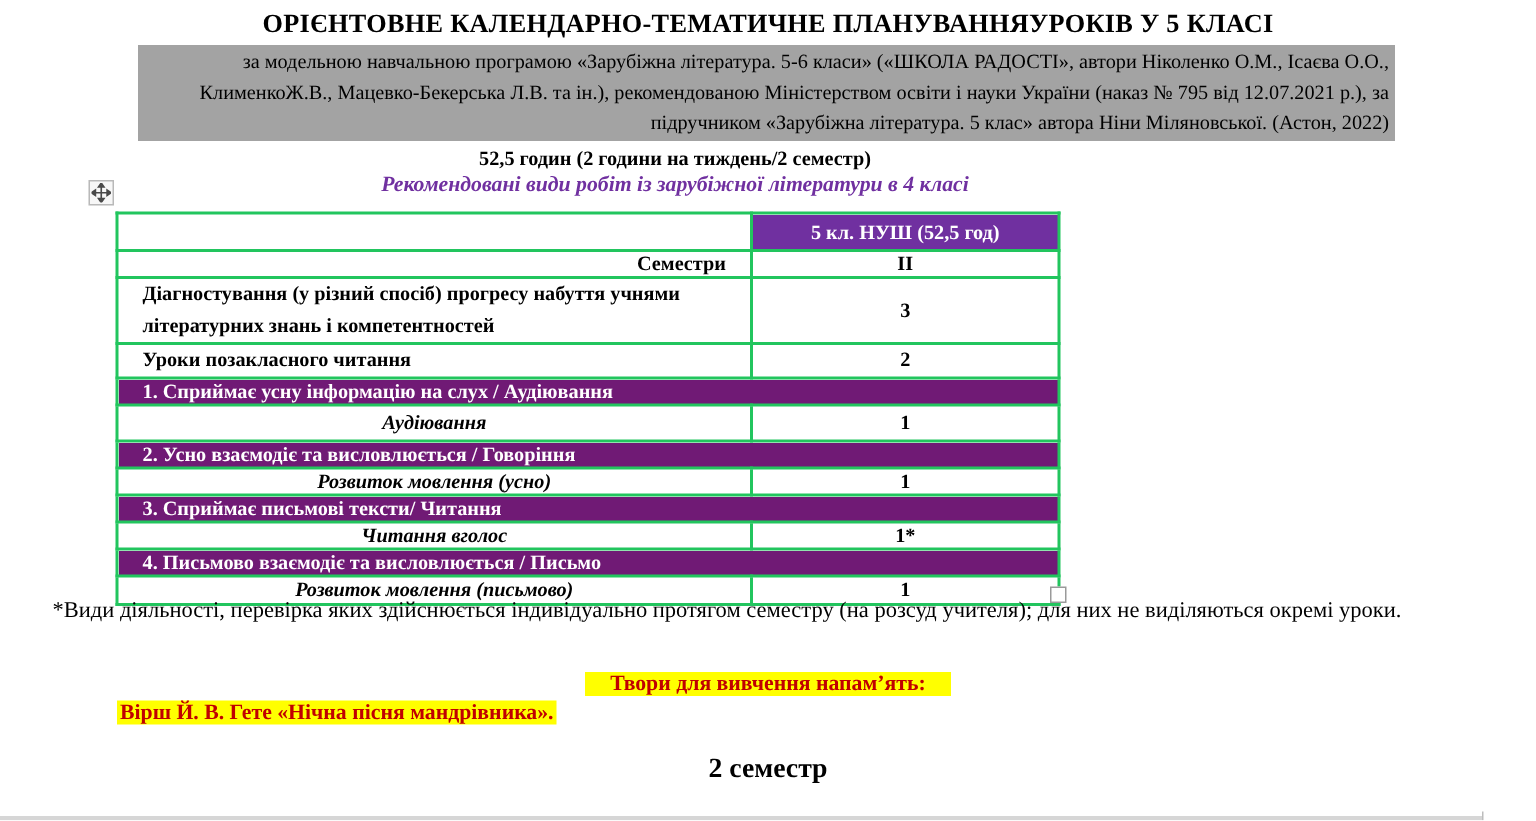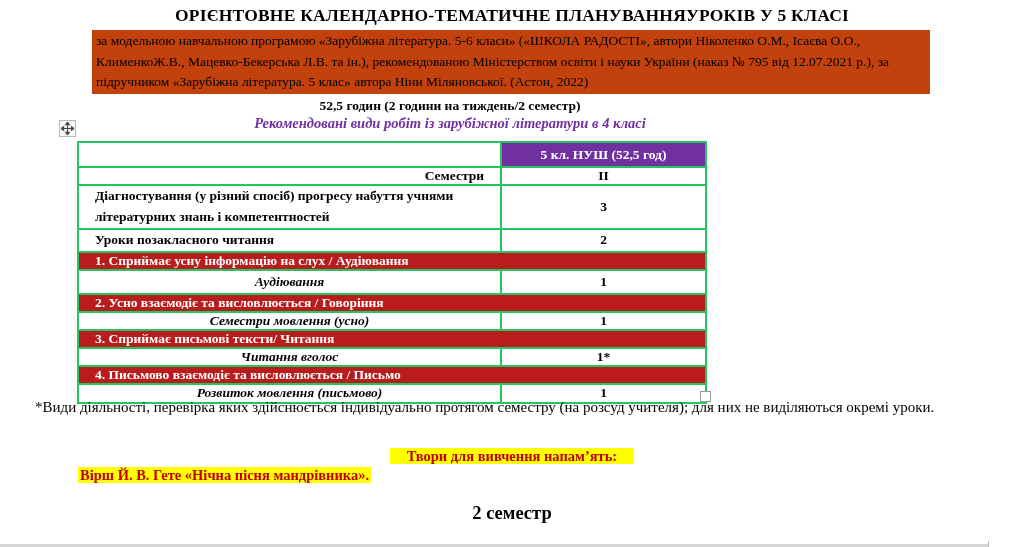--- a/index.html
+++ b/index.html
@@ -12,22 +12,22 @@
     overflow:hidden;
   }
   
   .doc-title{
     position:absolute;top:5px;left:0;width:1024px;
     text-align:center;font-weight:bold;font-size:17.5px;letter-spacing:.2px;
   }
   
   .program-note{
     position:absolute;top:30px;left:92px;width:838px;
-    background:#c2410c;
-    text-align:left;font-size:13.5px;line-height:20.5px;
+    background:#a3a3a3;
+    text-align:right;font-size:13.5px;line-height:20.5px;
     padding:1px 4px;box-sizing:border-box;
   }
   
   .hours-line{
     position:absolute;top:98px;left:0;width:900px;
     text-align:center;font-weight:bold;font-size:13.5px;
   }
   .recommended-line{
     position:absolute;top:115px;left:0;width:900px;
     text-align:center;font-weight:bold;font-style:italic;font-size:14.5px;
@@ -55,21 +55,21 @@
   col.c-right{width:205px;}
   td.head-empty{background:#ffffff;}
   td.head-purple{
     background:#7030A0;color:#ffffff;font-weight:bold;text-align:center;
   }
   td.lbl-right{font-weight:bold;text-align:right;}
   td.lbl-left{font-weight:bold;text-align:left;line-height:1.55;}
   td.lbl-italic{font-weight:bold;font-style:italic;text-align:center;}
   td.val{font-weight:bold;text-align:center;}
   td.band{
-    background:#b91c1c;color:#ffffff;font-weight:bold;text-align:left;
+    background:#701a75;color:#ffffff;font-weight:bold;text-align:left;
   }
   
   .resize-handle{
     position:absolute;left:700px;top:391px;width:11px;height:11px;
     border:1px solid #9a9a9a;background:#ffffff;box-sizing:border-box;
     cursor:nwse-resize;
   }
   
   .footnote{
     position:absolute;top:397px;left:35px;width:930px;
@@ -155,21 +155,21 @@
       <td class="band" colspan="2">1. Сприймає усну інформацію на слух / Аудіювання</td>
     </tr>
     <tr style="height:24px">
       <td class="lbl-italic">Аудіювання</td>
       <td class="val">1</td>
     </tr>
     <tr style="height:18px">
       <td class="band" colspan="2">2. Усно взаємодіє та висловлюється / Говоріння</td>
     </tr>
     <tr style="height:18px">
-      <td class="lbl-italic">Семестри мовлення (усно)</td>
+      <td class="lbl-italic">Розвиток мовлення (усно)</td>
       <td class="val">1</td>
     </tr>
     <tr style="height:18px">
       <td class="band" colspan="2">3. Сприймає письмові тексти/ Читання</td>
     </tr>
     <tr style="height:18px">
       <td class="lbl-italic">Читання вголос</td>
       <td class="val">1*</td>
     </tr>
     <tr style="height:18px">

